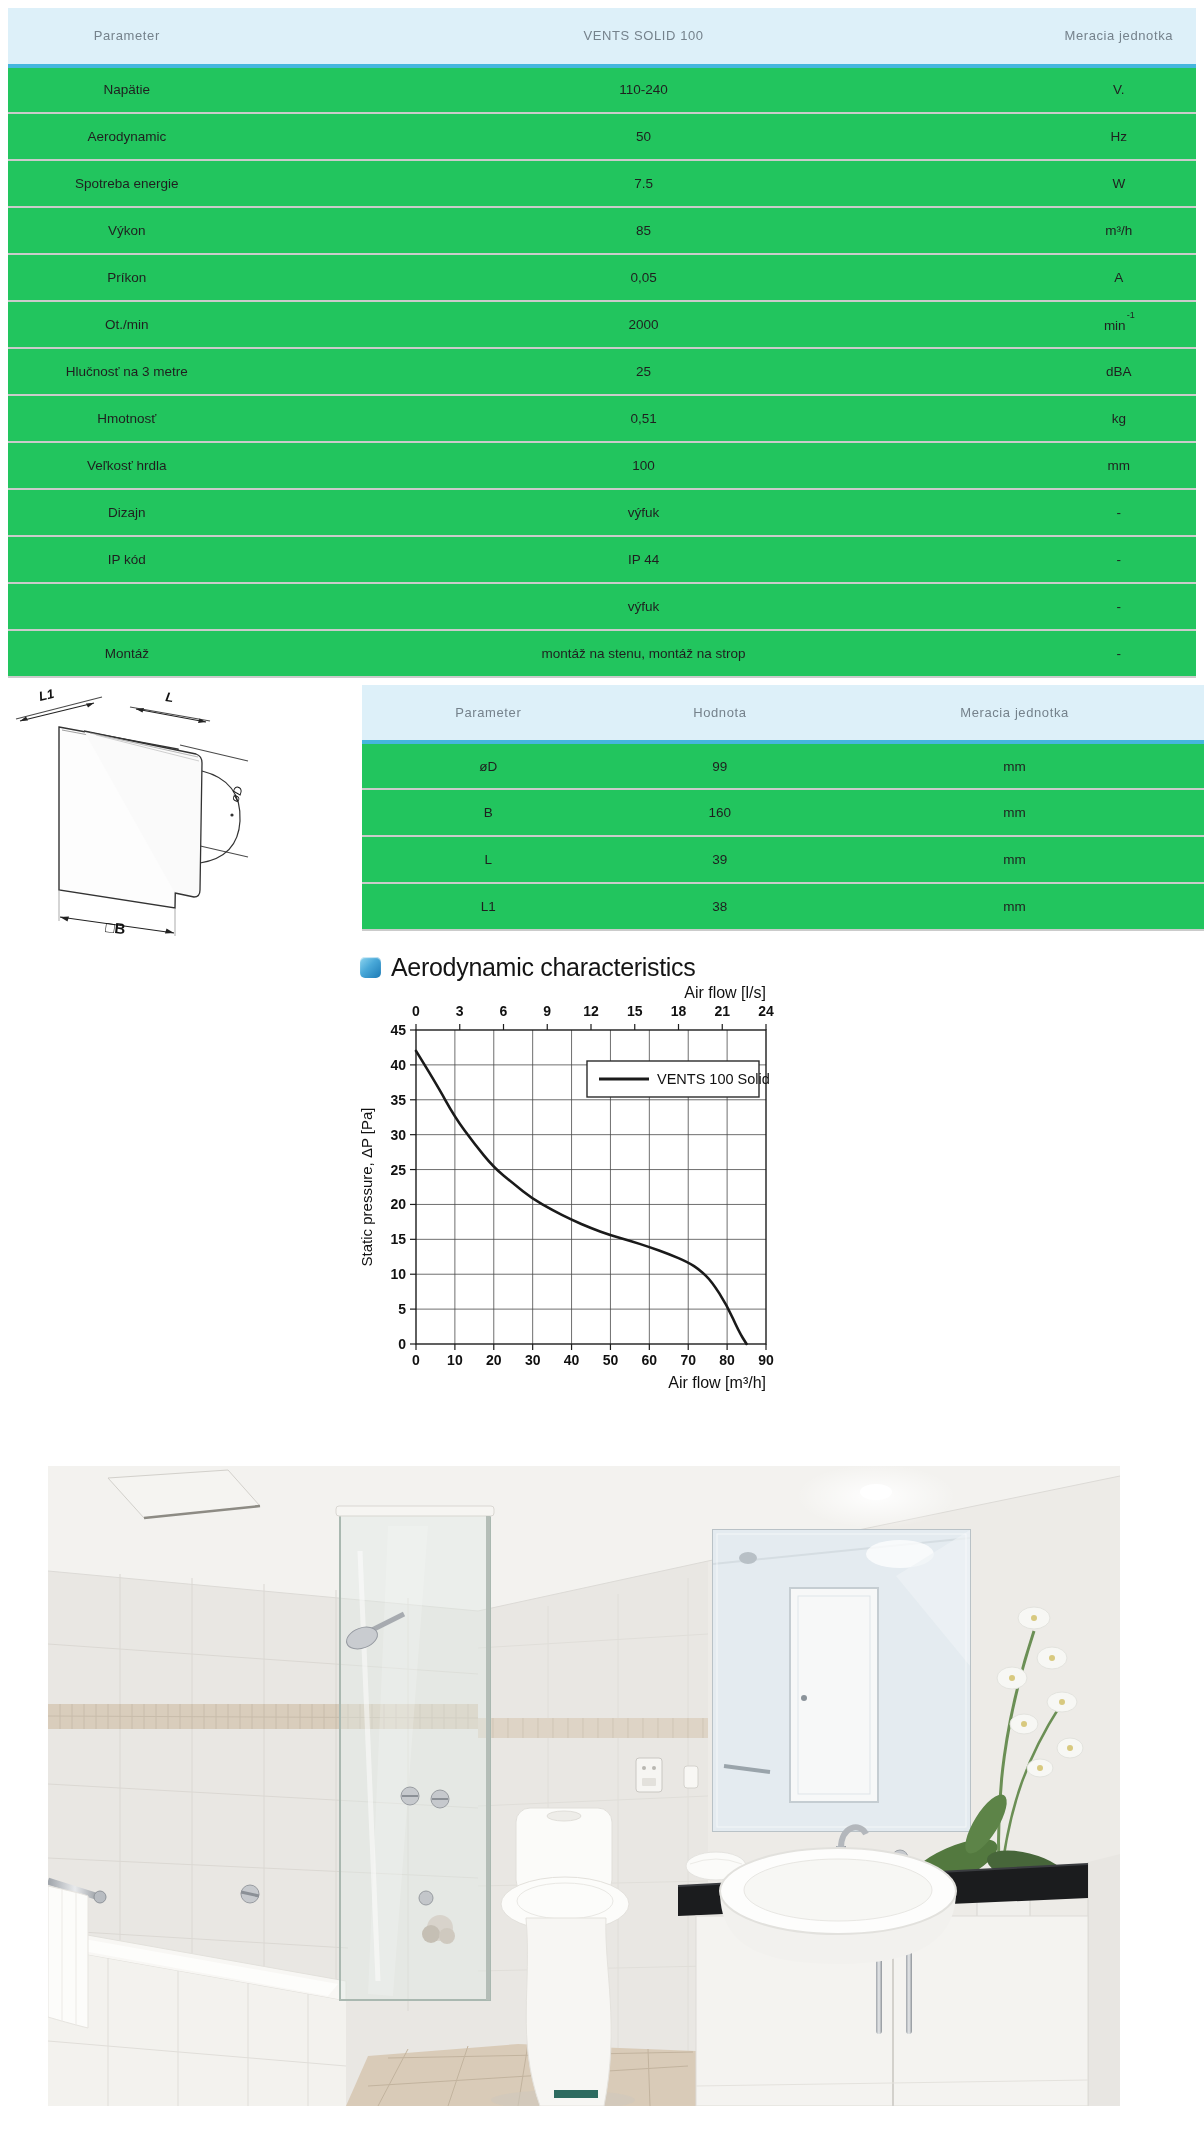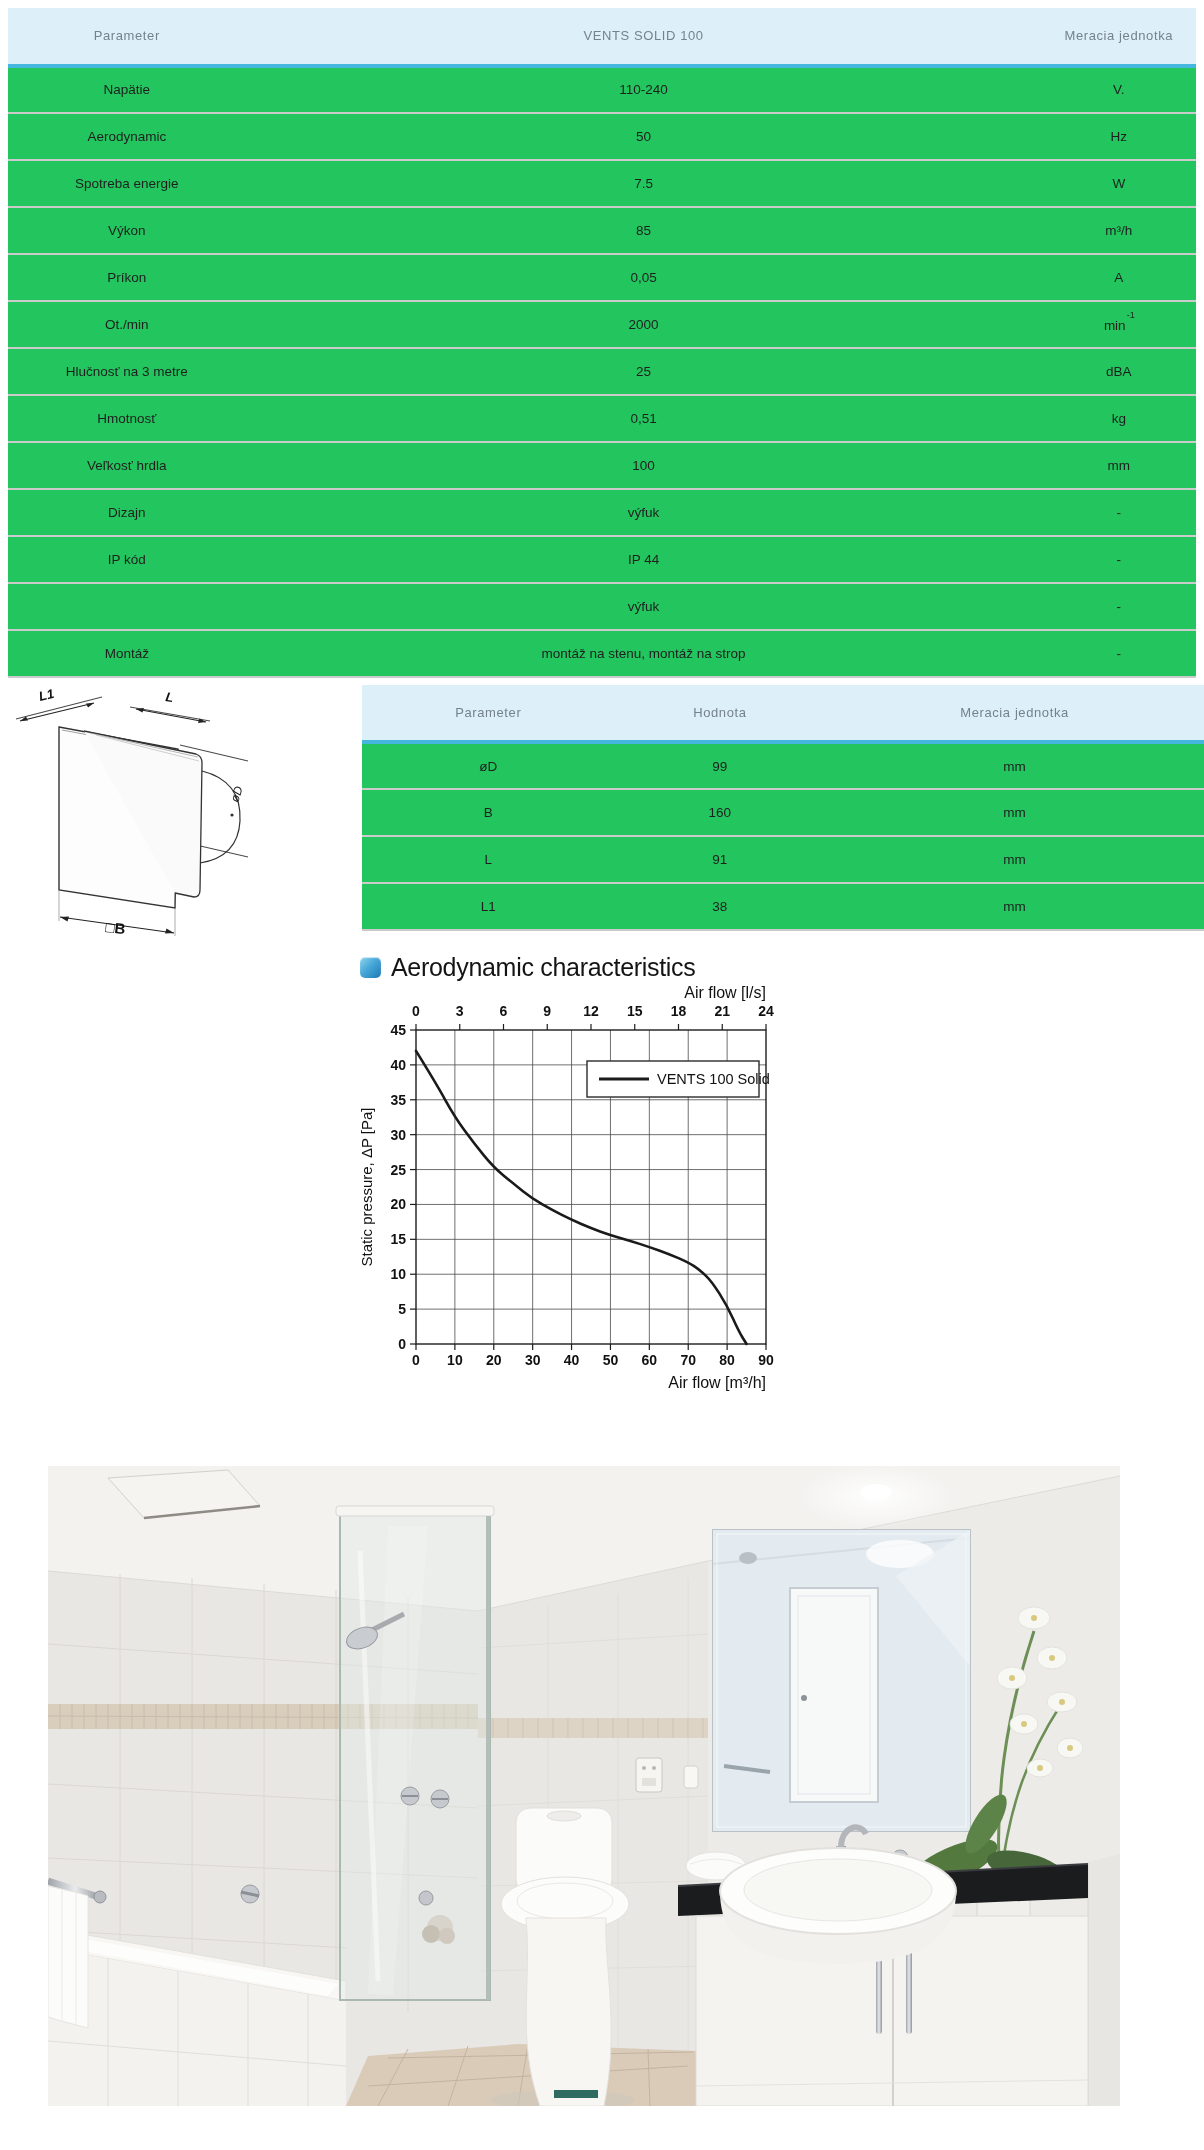--- a/index.html
+++ b/index.html
@@ -192,21 +192,21 @@
             <td>99</td>
             <td class="unit">mm</td>
           </tr>
           <tr>
             <td>B</td>
             <td>160</td>
             <td class="unit">mm</td>
           </tr>
           <tr>
             <td>L</td>
-            <td>91</td>
+            <td>39</td>
             <td class="unit">mm</td>
           </tr>
           <tr>
             <td>L1</td>
             <td>38</td>
             <td class="unit">mm</td>
           </tr>
         </tbody>
     </table>
   </div>

